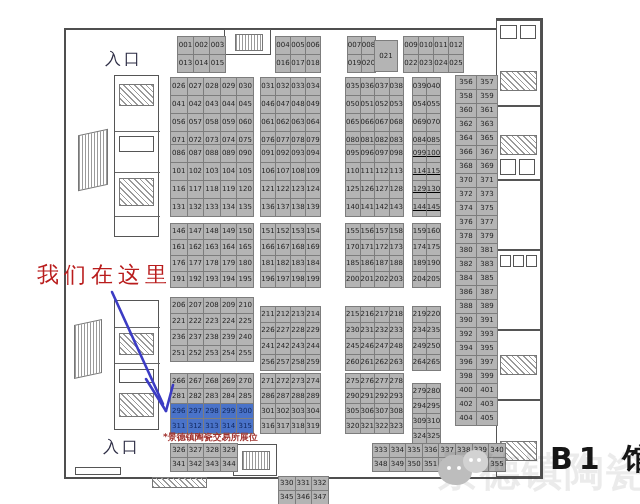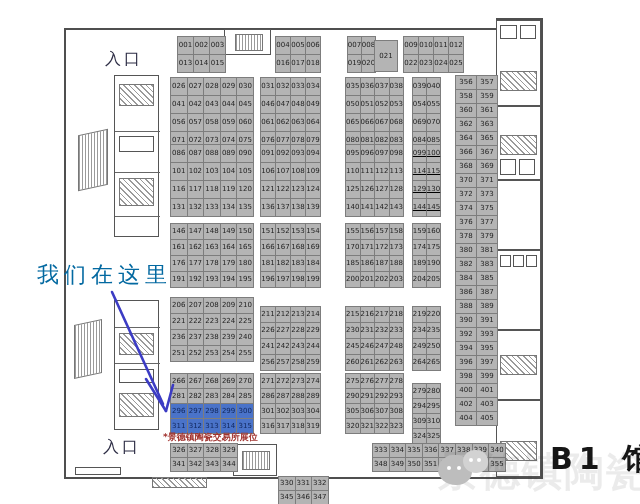--- a/index.html
+++ b/index.html
@@ -11,21 +11,21 @@
   .booth.hl { background:#4a73c9; color:#10265c; }
   .room   { position:absolute; border:1px solid #555; background:#fff; box-sizing:border-box; }
   .hatch  { position:absolute; border:1px solid #777; box-sizing:border-box;
             background:repeating-linear-gradient(45deg,#9a9a9a 0 1px,transparent 1px 4px); }
   .hatchv { position:absolute; border:1px solid #777; box-sizing:border-box;
             background:repeating-linear-gradient(90deg,#9a9a9a 0 1px,transparent 1px 3px); }
   .hwall, .vwall { position:absolute; background:#4f4f4f; }
   .innerline { position:absolute; background:#666; }
   .label { position:absolute; white-space:nowrap; }
   .entrance { font-size:16px; color:#2e2e46; letter-spacing:3px;font-family:Liberation Serif, serif; }
-  .we-are-here { font-size:22px; color:#0369a1; letter-spacing:5px; font-weight:500; }
+  .we-are-here { font-size:22px; color:#b91c1c; letter-spacing:5px; font-weight:500; }
   .booth-note { font-size:9px; color:#a23430; font-weight:700; }
   .hall { font-size:30px; color:#161616; font-weight:600; letter-spacing:6px; }
   .watermark-text { font-size:40px; color:rgba(60,60,60,0.10); letter-spacing:2px; font-weight:700; }
   .bubble { position:absolute; border-radius:50% 50% 46% 54%; }
   .bubble .eye { position:absolute; width:4px; height:4px; border-radius:50%; background:#fff; }
   svg.overlay { position:absolute; left:0; top:0; pointer-events:none; }
 </style>
 </head>
 <body>
 

